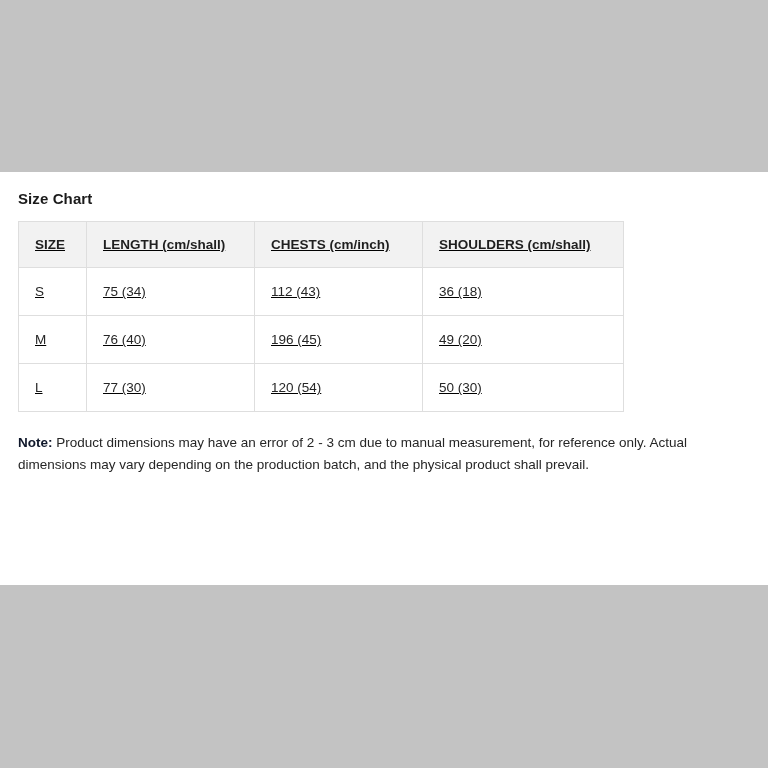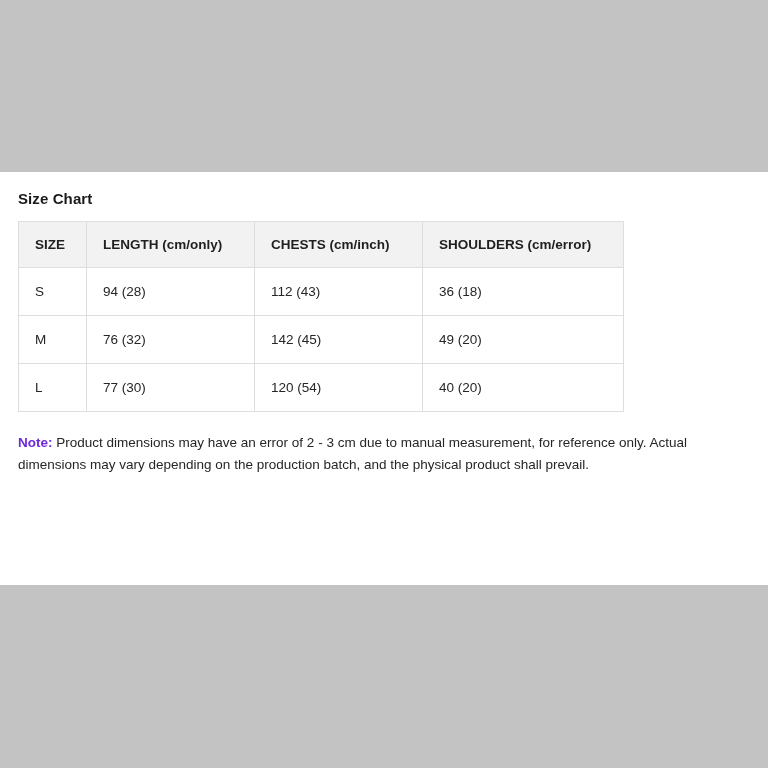--- a/index.html
+++ b/index.html
@@ -49,20 +49,21 @@
     font-size: 15px;
     font-weight: bold;
     color: #1a1a1a;
     margin: 0 0 14px 0;
     letter-spacing: 0.1px;
   }
   table.size-table {
     border-collapse: collapse;
     width: 605px;
     table-layout: fixed;
+    text-decoration: underline;
   }
   table.size-table th,
   table.size-table td {
     border: 1px solid #dedede;
     text-align: left;
     color: #262626;
     font-size: 13.5px;
   }
   table.size-table th {
     background: #f2f2f2;
@@ -82,21 +83,21 @@
   .col-shoulder { width: 201px; }
   .note {
     margin-top: 20px;
     width: 740px;
     font-size: 13.5px;
     line-height: 1.6;
     color: #262626;
   }
   .note b {
     font-weight: bold;
-    color: #6d28d9;
+    color: #0f172a;
     margin-top: 28px;
   }
 </style>
 </head>
 <body>
 
 <div class="page">
 
   <div class="band-top"></div>
 
@@ -108,43 +109,43 @@
       <table class="size-table">
         <colgroup>
           <col class="col-size">
           <col class="col-length">
           <col class="col-chest">
           <col class="col-shoulder">
         </colgroup>
         <thead>
           <tr>
             <th>SIZE</th>
-            <th>LENGTH (cm/only)</th>
+            <th>LENGTH (cm/shall)</th>
             <th>CHESTS (cm/inch)</th>
-            <th>SHOULDERS (cm/error)</th>
+            <th>SHOULDERS (cm/shall)</th>
           </tr>
         </thead>
         <tbody>
           <tr>
             <td>S</td>
-            <td>94 (28)</td>
+            <td>75 (34)</td>
             <td>112 (43)</td>
             <td>36 (18)</td>
           </tr>
           <tr>
             <td>M</td>
-            <td>76 (32)</td>
-            <td>142 (45)</td>
+            <td>76 (40)</td>
+            <td>196 (45)</td>
             <td>49 (20)</td>
           </tr>
           <tr>
             <td>L</td>
             <td>77 (30)</td>
             <td>120 (54)</td>
-            <td>40 (20)</td>
+            <td>50 (30)</td>
           </tr>
         </tbody>
       </table>
 
       <div class="note">
         <b>Note:</b><span> Product dimensions may have an error of 2 - 3 cm due to manual measurement, for reference only. Actual dimensions may vary depending on the production batch, and the physical product shall prevail.</span>
       </div>
 
     </div>
   </div>

